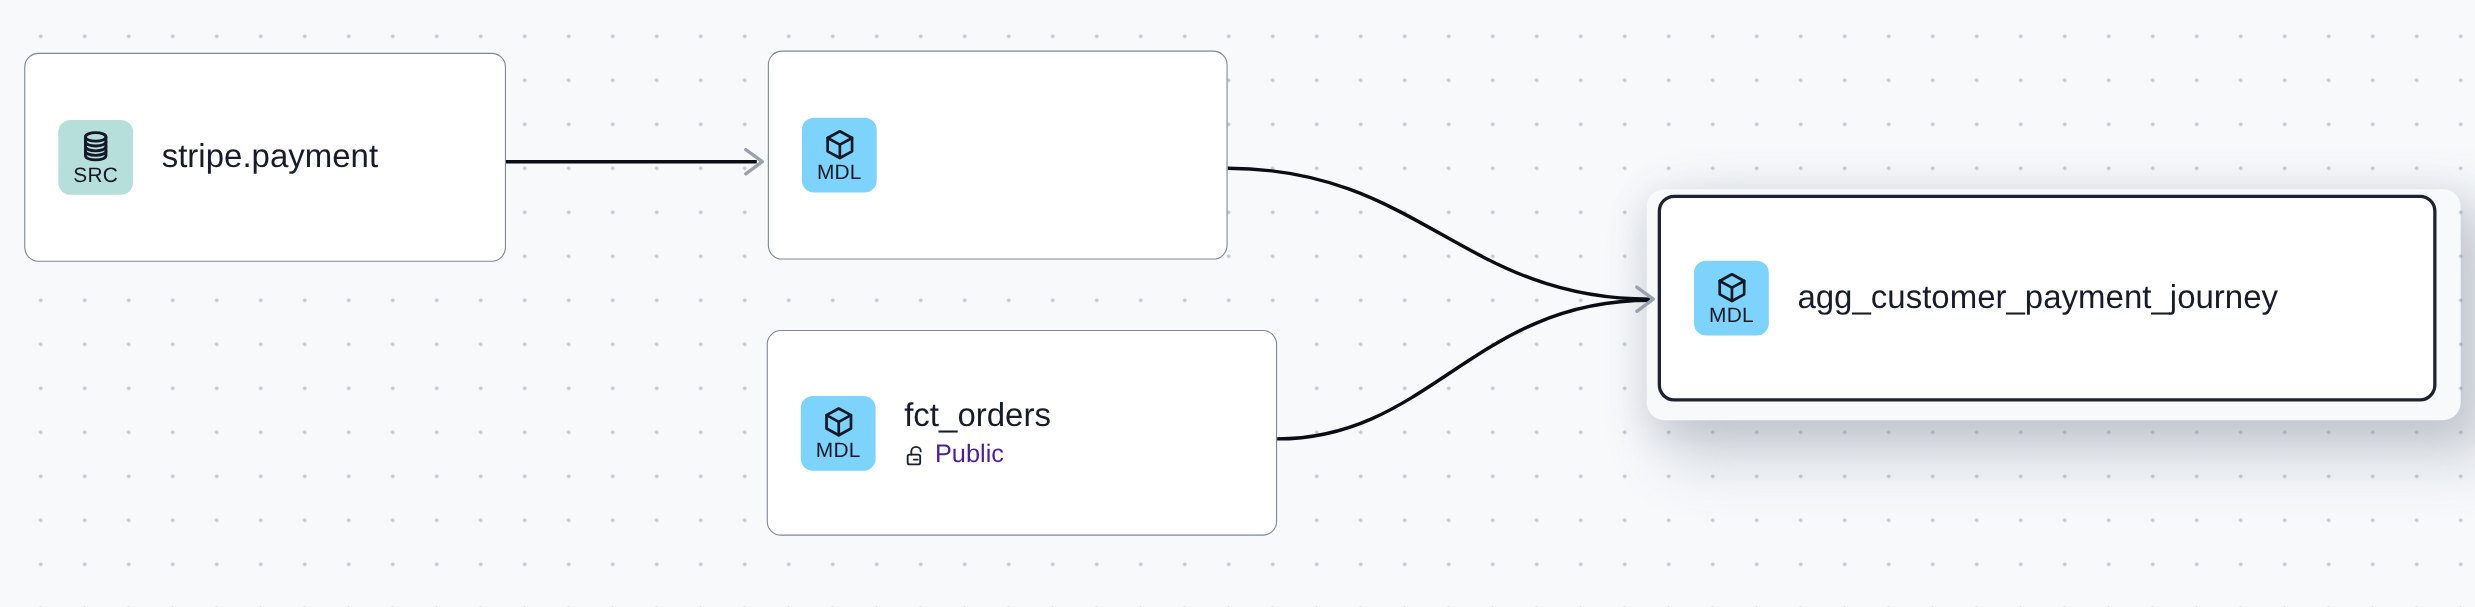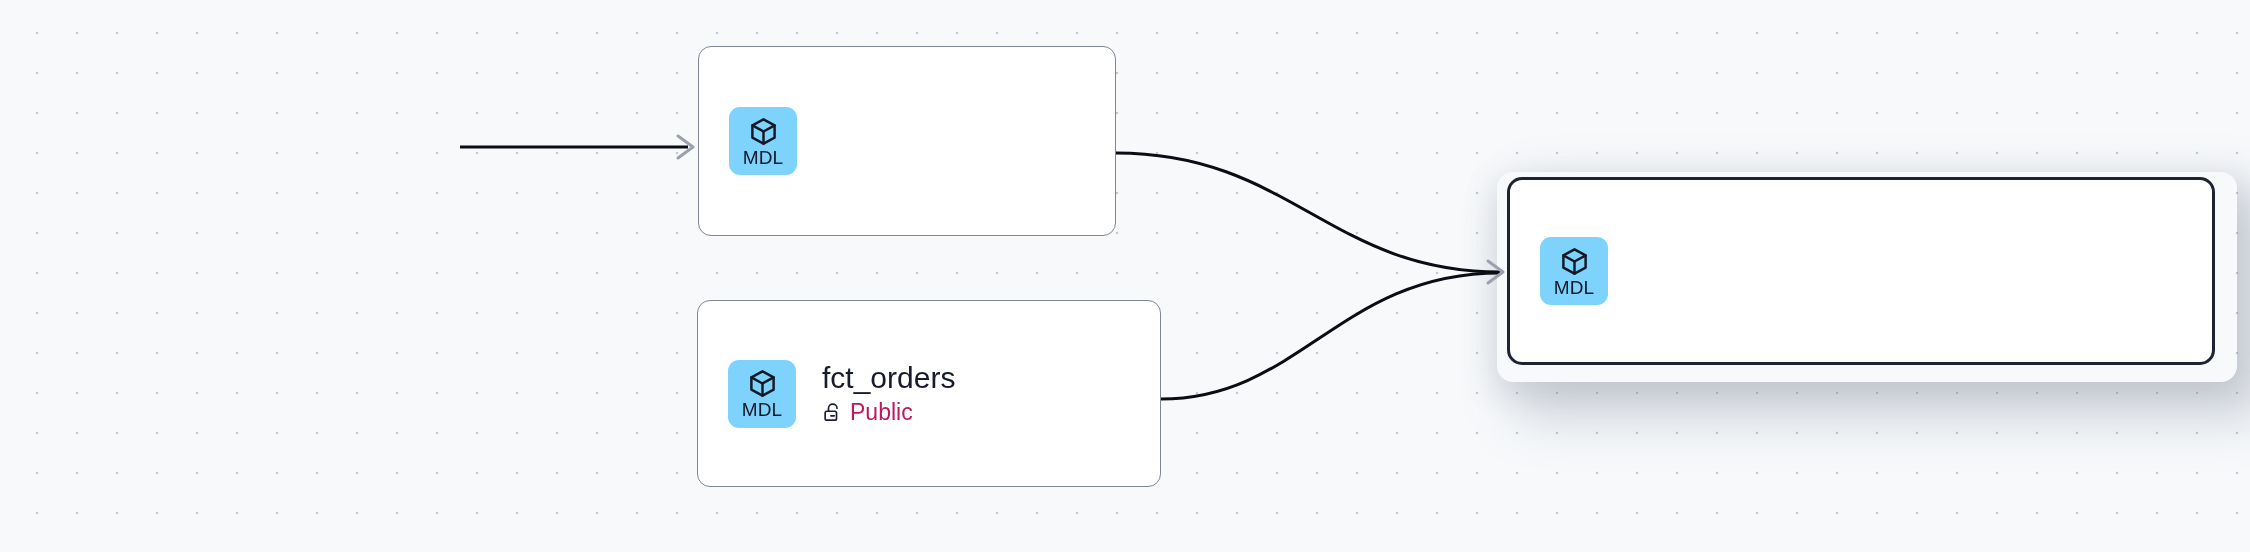--- a/index.html
+++ b/index.html
@@ -92,24 +92,24 @@
 
   .node-title {
     font-size: 30px;
     line-height: 1.08;
     color: #171b2c;
     white-space: nowrap;
   }
 
   .node-sub {
     display: flex;
-    align-items: center;
+    align-items: flex-end;
     gap: 7px;
     font-size: 23px;
-    color: #be185d;
+    color: #4c1d95;
     line-height: 1.1;
   }
   .node-sub svg { display: block; flex: 0 0 auto; }
 </style>
 </head>
 <body>
 
 <div id="canvas">
 
   <div id="selection-glow"></div>
@@ -119,20 +119,35 @@
     <path d="M 460 147 L 688 147" fill="none" stroke="#0b0d14" stroke-width="3.1"></path>
     <path d="M 678 136 L 693 147 L 678 158" fill="none" stroke="#9aa1ad" stroke-width="3" stroke-linecap="round" stroke-linejoin="round"></path>
 
     <path d="M 1116 153 C 1290 153, 1330 272, 1500 272" fill="none" stroke="#0b0d14" stroke-width="3.1"></path>
 
     <path d="M 1161 399 C 1300 399, 1340 273, 1500 273" fill="none" stroke="#0b0d14" stroke-width="3.1"></path>
 
     <path d="M 1488 261 L 1503 272 L 1488 283" fill="none" stroke="#9aa1ad" stroke-width="3" stroke-linecap="round" stroke-linejoin="round"></path>
   </svg>
 
+  <div class="node" style="left:22px; top:48px; width:438px; height:190px;">
+    <div class="badge src">
+      <svg width="32" height="32" viewBox="0 0 24 24" fill="none" stroke="#141827" stroke-width="1.9" stroke-linecap="round" stroke-linejoin="round">
+        <ellipse cx="12" cy="5.6" rx="7" ry="2.9"></ellipse>
+        <path d="M5 5.6 V 12.2 C 5 13.8 8.1 15.1 12 15.1 C 15.9 15.1 19 13.8 19 12.2 V 5.6"></path>
+        <path d="M5 8.9 C 5 10.5 8.1 11.8 12 11.8 C 15.9 11.8 19 10.5 19 8.9"></path>
+        <path d="M5 12.2 V 18.4 C 5 20 8.1 21.3 12 21.3 C 15.9 21.3 19 20 19 18.4 V 12.2"></path>
+        <path d="M5 15.3 C 5 16.9 8.1 18.2 12 18.2 C 15.9 18.2 19 16.9 19 15.3"></path>
+      </svg>
+      <span class="badge-text">SRC</span>
+    </div>
+    <div class="node-body">
+      <div class="node-title">stripe.payment</div>
+    </div>
+  </div>
 
   <div class="node" style="left:698px; top:46px; width:418px; height:190px;">
     <div class="badge mdl">
       <svg width="31" height="31" viewBox="0 0 24 24" fill="none" stroke="#141827" stroke-width="1.9" stroke-linecap="round" stroke-linejoin="round">
         <path d="M12 2.6 L 20.6 7.3 L 20.6 16.7 L 12 21.4 L 3.4 16.7 L 3.4 7.3 Z"></path>
         <path d="M3.4 7.3 L 12 12 L 20.6 7.3"></path>
         <path d="M12 12 L 12 21.4"></path>
       </svg>
       <span class="badge-text">MDL</span>
     </div>
@@ -162,15 +177,18 @@
 
   <div class="node selected" style="left:1507px; top:177px; width:708px; height:188px;">
     <div class="badge mdl">
       <svg width="31" height="31" viewBox="0 0 24 24" fill="none" stroke="#141827" stroke-width="1.9" stroke-linecap="round" stroke-linejoin="round">
         <path d="M12 2.6 L 20.6 7.3 L 20.6 16.7 L 12 21.4 L 3.4 16.7 L 3.4 7.3 Z"></path>
         <path d="M3.4 7.3 L 12 12 L 20.6 7.3"></path>
         <path d="M12 12 L 12 21.4"></path>
       </svg>
       <span class="badge-text">MDL</span>
     </div>
+    <div class="node-body">
+      <div class="node-title">agg_customer_payment_journey</div>
+    </div>
   </div>
 
 </div>
 
 </body></html>

